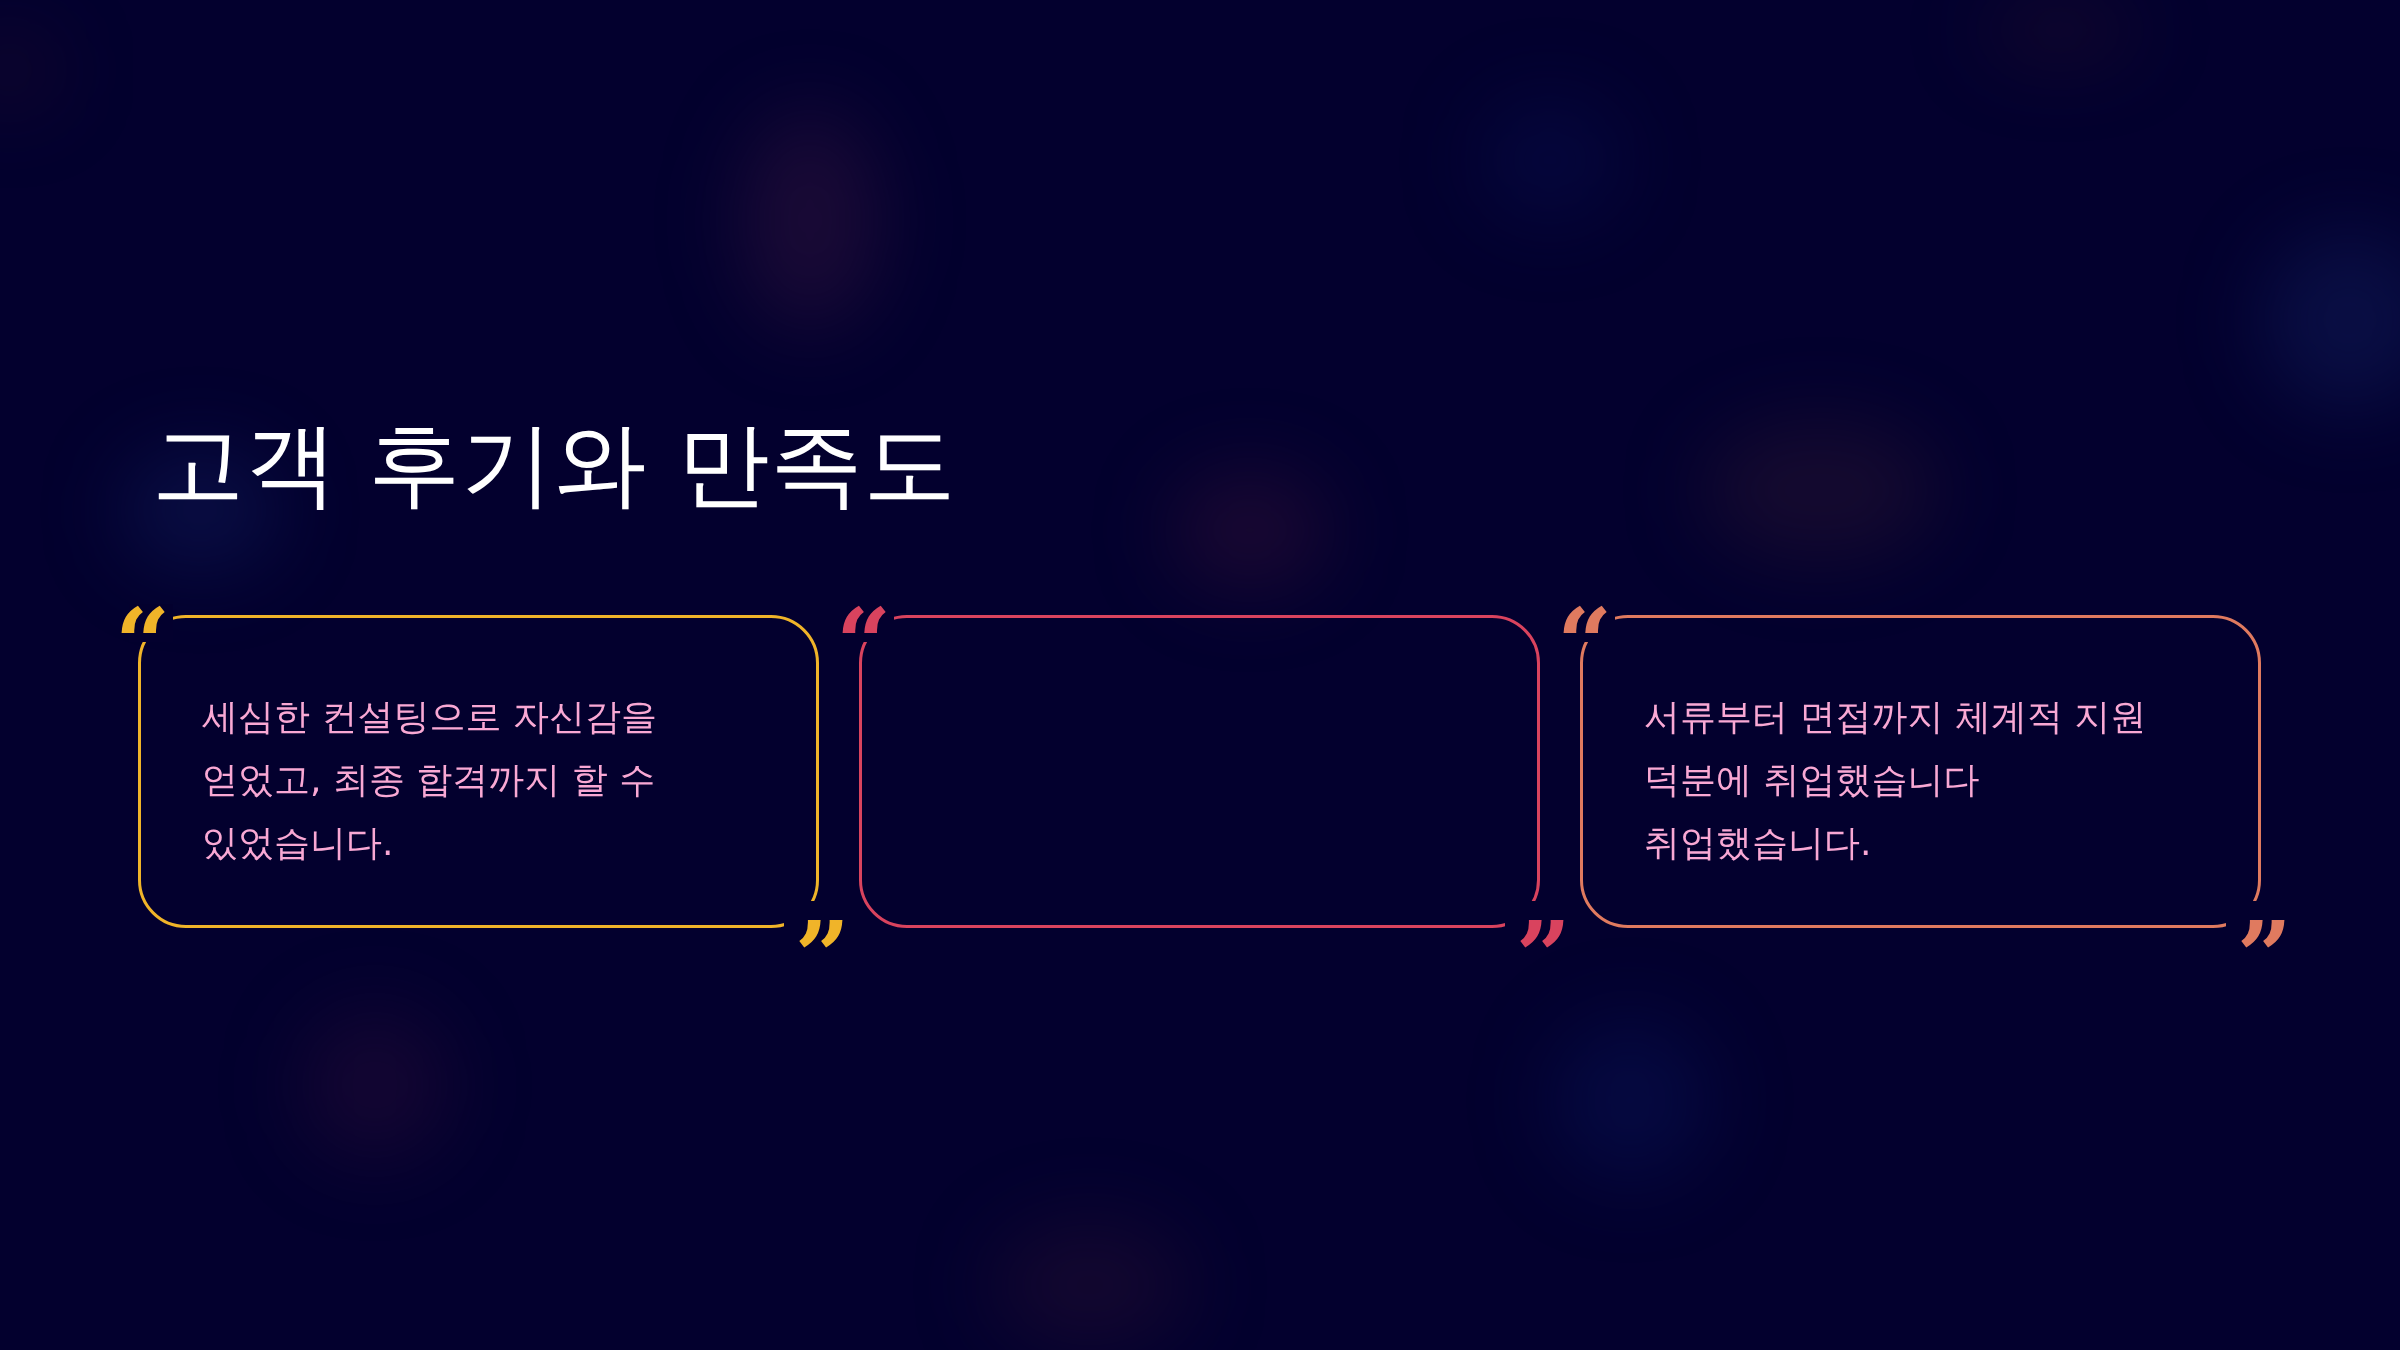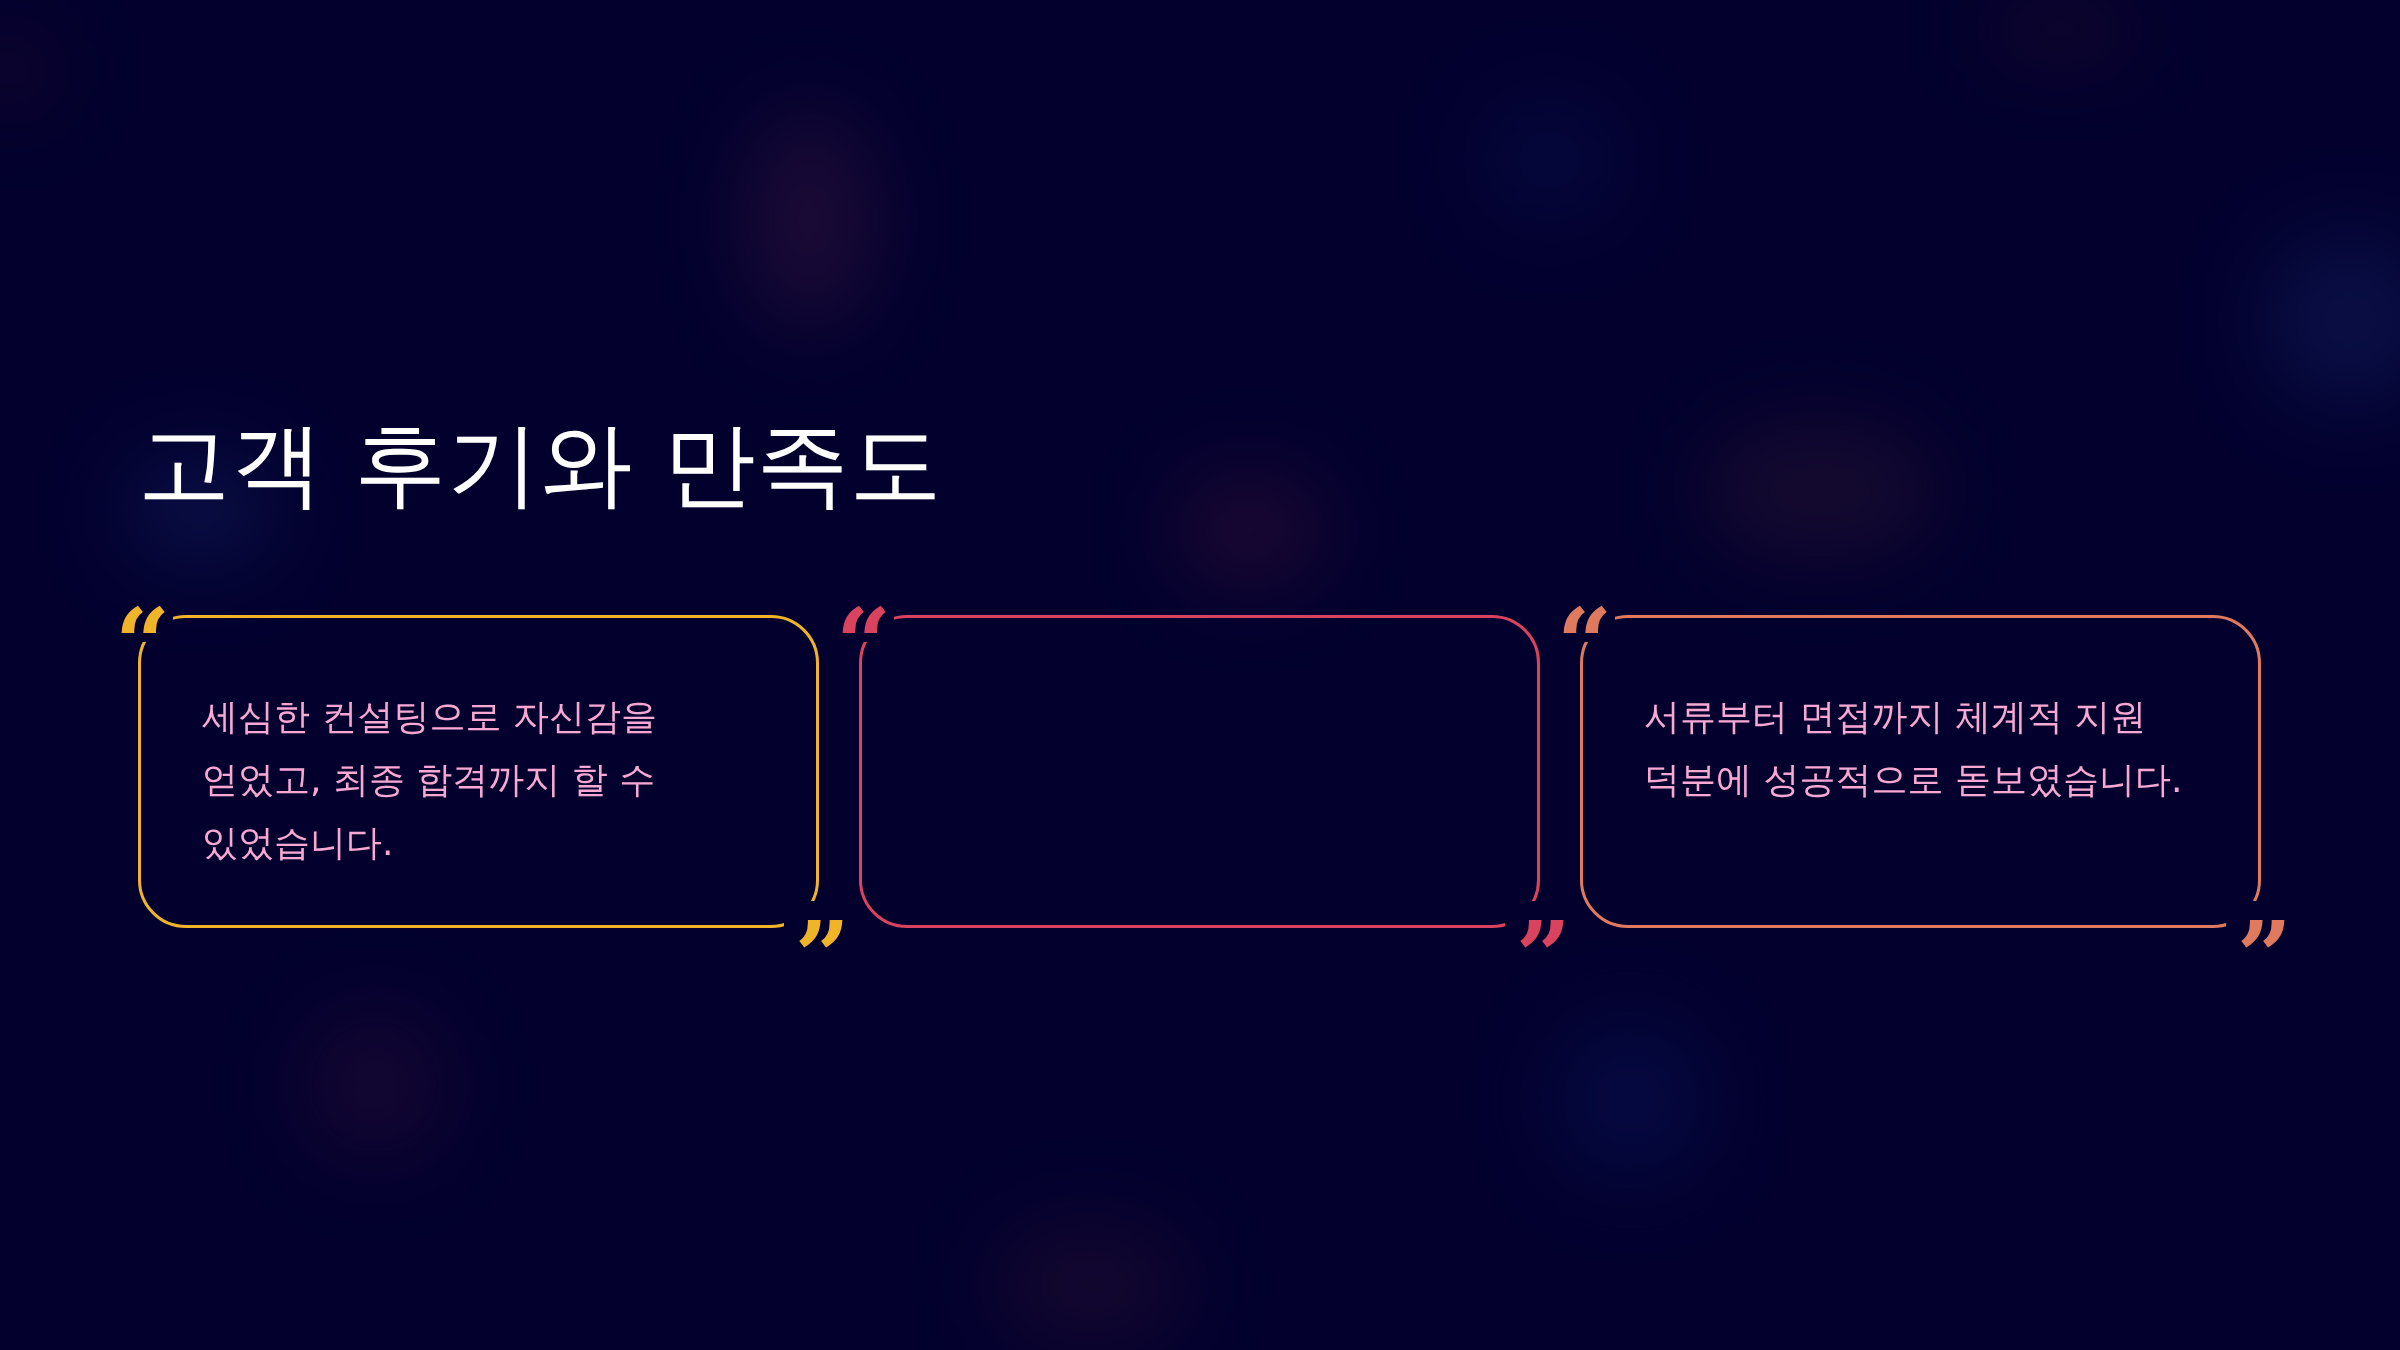--- a/index.html
+++ b/index.html
@@ -4,21 +4,21 @@
 <style>
   html, body { margin: 0; padding: 0; }
   body {
     width: 2400px; height: 1350px; overflow: hidden; position: relative;
     background: #03002e;
     font-family: "DejaVu Sans", "Liberation Sans", sans-serif;
     color: #ffffff;
   }
   .glow { position: absolute; border-radius: 50%; filter: blur(40px); pointer-events: none; }
   .title {
-    position: absolute; left: 138px; top: 410px; margin: 0;
+    position: absolute; left: 152px; top: 410px; margin: 0;
     font-size: 92px; font-weight: 400; letter-spacing: 1px; line-height: 1.2;
   }
   .card {
     position: absolute; top: 615px; width: 681px; height: 313px;
     box-sizing: border-box; border: 3px solid; border-radius: 48px;
   }
   .card .mask-tl {
     position: absolute; left: -12px; top: -14px; width: 44px; height: 38px; background: #03002e;
   }
   .card .mask-br {
@@ -65,14 +65,14 @@
   <div class="mask-br"></div>
   <span class="quote open" style="color:#d9435e;">“</span>
   <span class="quote close" style="color:#d9435e;">”</span>
 </div>
 
 <div class="card" style="left:1580px;border-color:#e07a5f;">
   <div class="mask-tl"></div>
   <div class="mask-br"></div>
   <span class="quote open" style="color:#e07a5f;">“</span>
   <span class="quote close" style="color:#e07a5f;">”</span>
-  <p class="card-text">서류부터 면접까지 체계적 지원 덕분에 성공적으로 돋보였습니다.</p>
+  <p class="card-text">서류부터 면접까지 체계적 지원 덕분에 취업했습니다 취업했습니다.</p>
 </div>
 
 </body></html>

